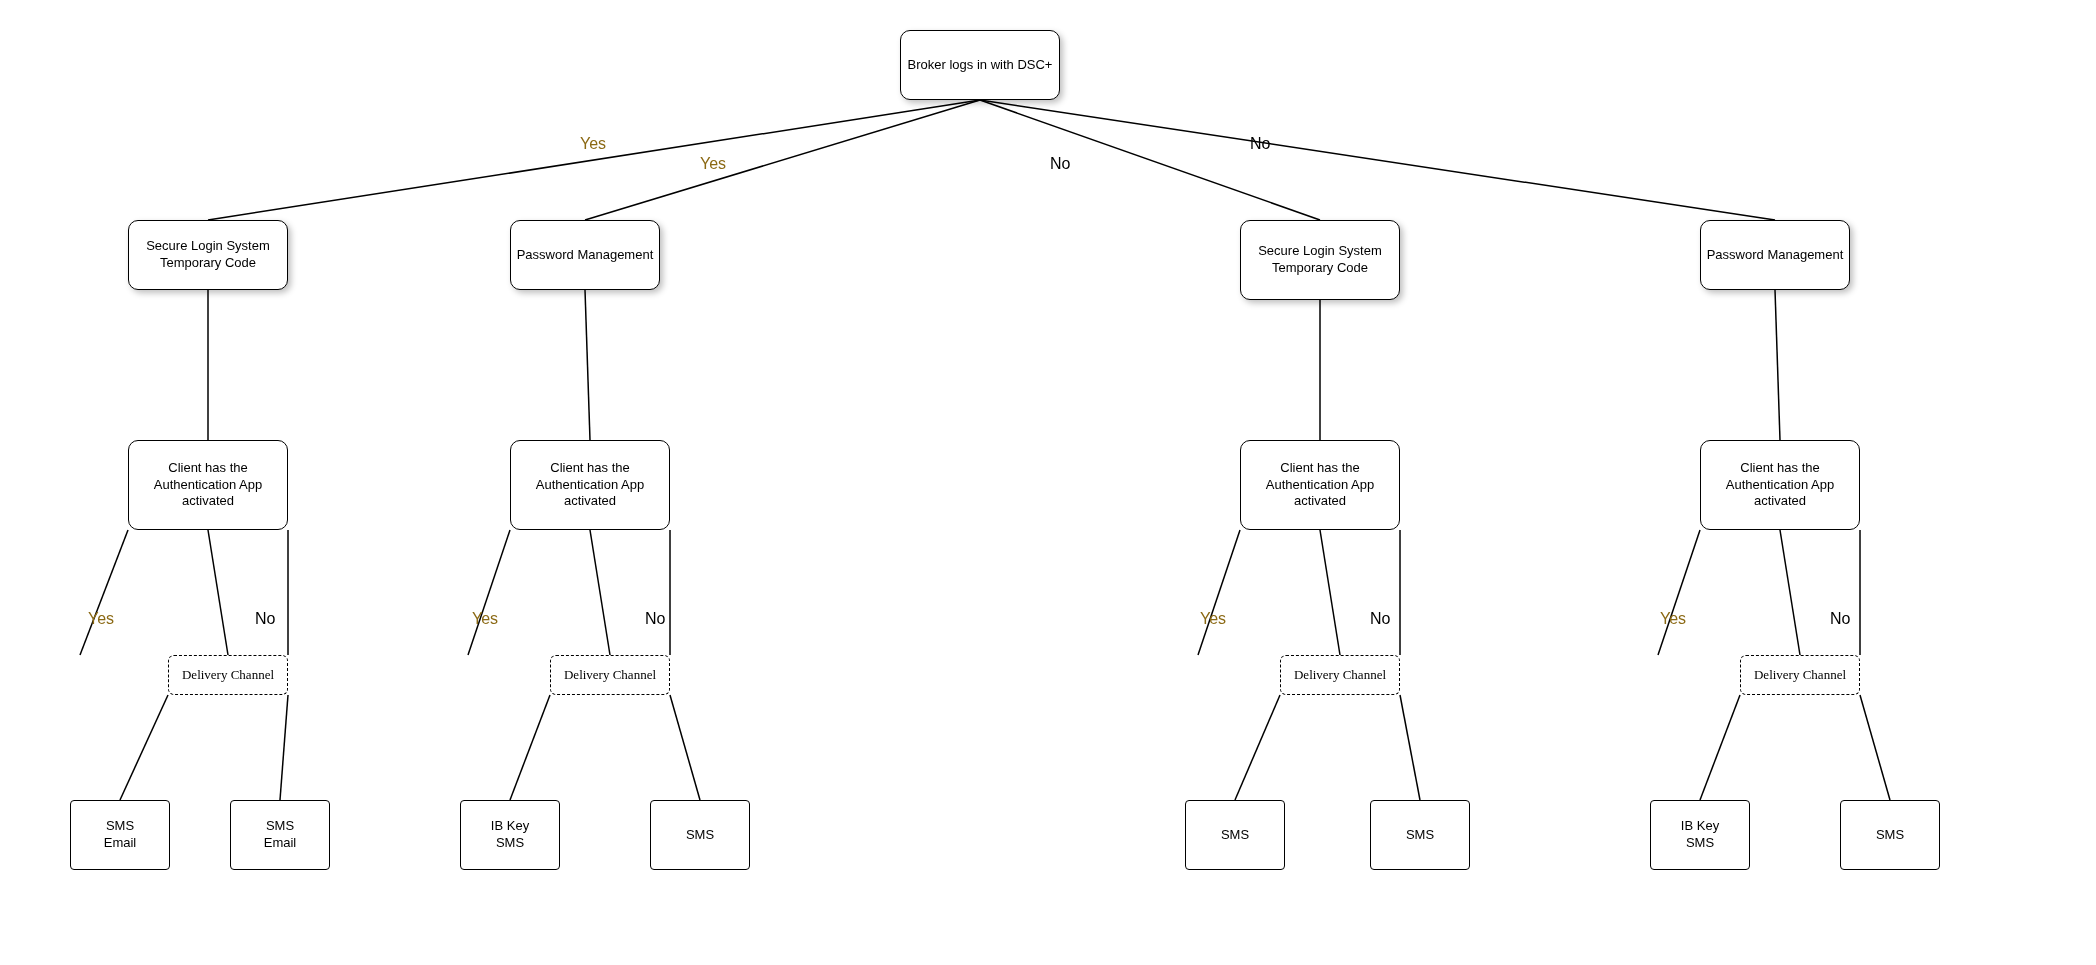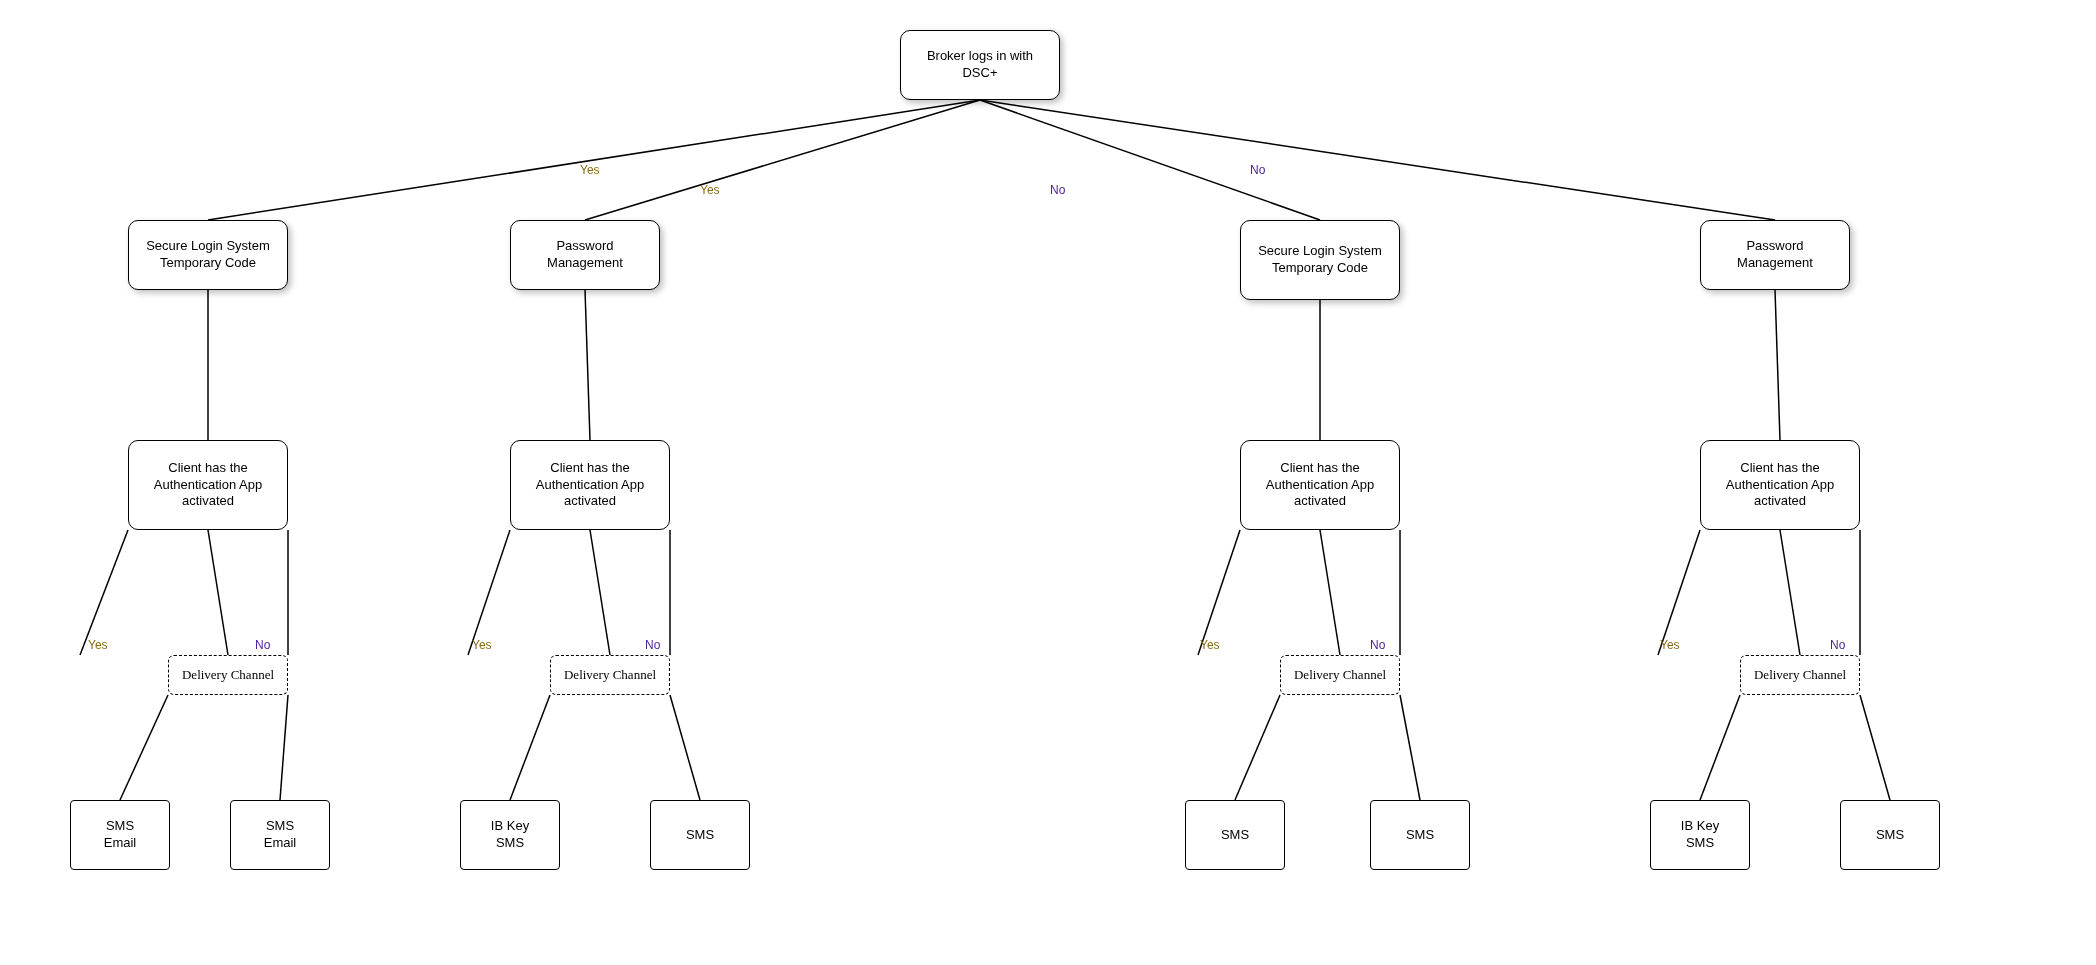--- a/index.html
+++ b/index.html
@@ -18,21 +18,20 @@
       height: 965px;
     }
     .node {
       position: absolute;
       border: 1.5px solid #000;
       border-radius: 10px;
       text-align: center;
       display: flex;
       align-items: center;
       justify-content: center;
-      padding: 8px;
       background: #fff;
       line-height: 1.3;
     }
     .node.shadow {
       box-shadow: 3px 3px 6px rgba(0,0,0,0.25);
     }
     .node.dashed {
       border-style: dashed;
       border-radius: 6px;
       font-family: Liberation Serif, serif;
@@ -42,26 +41,25 @@
     }
     svg.lines {
       position: absolute;
       top: 0; left: 0;
       width: 2096px;
       height: 965px;
       pointer-events: none;
     }
     .label {
       position: absolute;
-      font-size: 12px;
+      font-size: 16px;
       color: #333;
-      margin-top: 28px;
     }
     .label.yes { color: #8B6914; }
-    .label.no { color: #4c1d95; }
+    .label.no { color: #000000; }
   </style>
 </head>
 <body>
 
 <div class="diagram-container">
 
   <svg class="lines">
 
     <line x1="980" y1="100" x2="208" y2="220" stroke="#000" stroke-width="1.5"></line>
 

